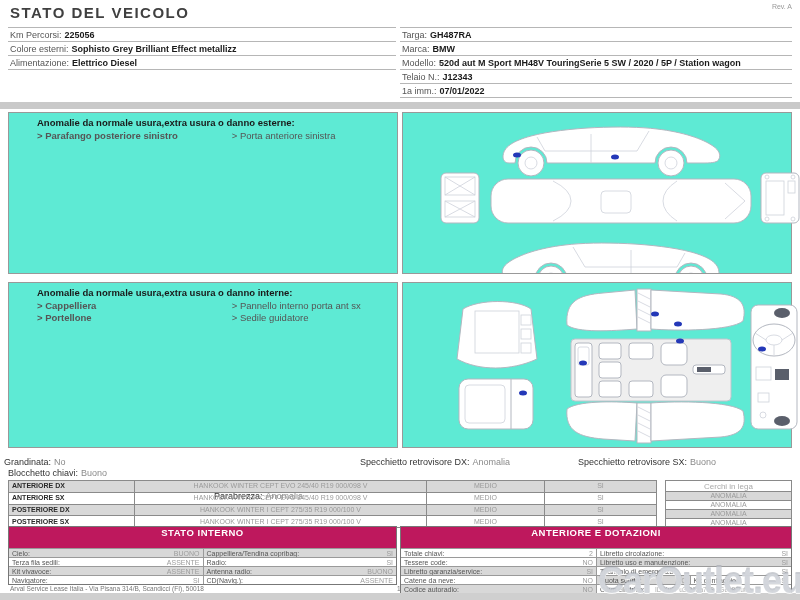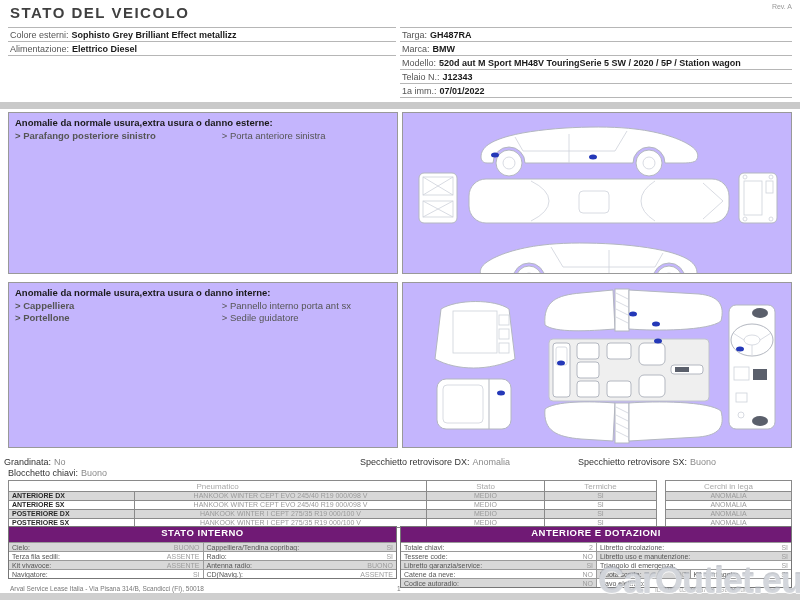--- a/index.html
+++ b/index.html
@@ -10,21 +10,21 @@
   .rev{position:absolute;right:8px;top:3px;font-size:7px;color:#999;}
 
   .fields{position:absolute;border-top:1px solid #b6b6b6;}
   .fields-left{left:8px;top:27px;width:388px;}
   .fields-right{left:400px;top:27px;width:392px;}
   .field{border-bottom:1px solid #b6b6b6;padding:2px 2px 1px;font-size:9px;color:#555;line-height:10px;}
   .field .v{font-weight:bold;color:#1a1a1a;margin-left:3px;}
 
   .graybar{position:absolute;left:0;width:800px;height:7px;background:#C9C9C9;}
 
-  .box{position:absolute;border:1px solid #999;background:#c4b5fd;}
+  .box{position:absolute;border:1px solid #999;background:#5eead4;padding-left:22px;}
   .anomh{font-size:9.5px;font-weight:bold;color:#1a1a1a;margin:4px 6px 2px;}
   .anom-cols{display:flex;margin:0 6px;}
   .col1{width:55%;font-weight:bold;} .col2{width:45%;}
   .itm{font-size:9.5px;color:#555;line-height:12px;}
   .itm::before{content:"> ";}
 
   svg{display:block;}
   .lw{stroke:#b3b7c0;stroke-width:1;fill:none;}
   .lwf{stroke:#b3b7c0;stroke-width:1;fill:#fff;}
   .lt{stroke:#ced2da;stroke-width:0.8;fill:none;}
@@ -39,41 +39,42 @@
   .tires table{border-collapse:collapse;table-layout:fixed;}
   .tires th,.tires td{border:1px solid #8a8a8a;overflow:hidden;white-space:nowrap;}
   .tires th{font-size:8px;font-weight:normal;color:#a9a9a9;height:11px;text-align:center;}
   .tires td{height:8px;line-height:8px;font-size:7px;}
   td.pos{font-weight:bold;color:#2a2a2a;padding-left:3px;text-align:left;}
   td.c{color:#9a9a9a;text-align:center;}
   tr.shade td{background:#d8d8d8;}
   .tgap{width:8px;}
 
   .btable{position:absolute;border:1px solid #777;background:#fff;}
-  .btable .hdr{background:#701a75;color:#fff;font-weight:bold;text-align:center;font-size:9.5px;height:15px;line-height:11px;letter-spacing:0.5px;}
+  .btable .hdr{background:#be185d;color:#fff;font-weight:bold;text-align:center;font-size:9.5px;height:21px;line-height:11px;letter-spacing:0.5px;}
   .brow{display:flex;height:9px;line-height:9px;border-top:1px solid #9a9a9a;font-size:7px;}
   .pair{display:flex;min-width:0;}
   .pair + .pair{border-left:1px solid #9a9a9a;}
   .p50{width:50%;} .p24{width:24%;} .p26{width:26%;}
   .lbl{flex:1;color:#555;padding-left:3px;white-space:nowrap;overflow:hidden;}
   .val{color:#9d9d9d;padding:0 3px 0 2px;text-align:right;white-space:nowrap;}
   .cshade{background:#d8d8d8;}
 
   .foot{position:absolute;font-size:6.5px;color:#777;white-space:nowrap;}
   .docid{color:#aaa;}
   .watermark{position:absolute;right:-2px;top:560px;font-size:36px;font-weight:bold;letter-spacing:-1px;
              color:rgba(198,202,209,0.72);text-shadow:0 1px 0 rgba(255,255,255,0.8), 0 -1px 0 rgba(140,145,155,0.45);z-index:6;}
 </style>
 </head>
 <body>
 
 <div class="title">STATO DEL VEICOLO</div>
 <div class="rev">Rev. A</div>
 
 <div class="fields fields-left">
+  <div class="field"><span>Km Percorsi:</span><span class="v">225056</span></div>
   <div class="field"><span>Colore esterni:</span><span class="v">Sophisto Grey Brilliant Effect metallizz</span></div>
   <div class="field"><span>Alimentazione:</span><span class="v">Elettrico Diesel</span></div>
 </div>
 
 <div class="fields fields-right">
   <div class="field"><span>Targa:</span><span class="v">GH487RA</span></div>
   <div class="field"><span>Marca:</span><span class="v">BMW</span></div>
   <div class="field"><span>Modello:</span><span class="v">520d aut M Sport MH48V TouringSerie 5 SW / 2020 / 5P / Station wagon</span></div>
   <div class="field"><span>Telaio N.:</span><span class="v">J12343</span></div>
   <div class="field"><span>1a imm.:</span><span class="v">07/01/2022</span></div>
@@ -230,25 +231,20 @@
 
 <div class="tires">
   <table style="width:648px;">
     <colgroup>
         <col style="width:126px;">
         <col style="width:292px;">
         <col style="width:118px;">
         <col style="width:112px;">
       </colgroup>
     <tbody>
-        <tr>
-      <th colspan="2">Pneumatico</th>
-      <th>Stato</th>
-      <th>Termiche</th>
-    </tr>
     <tr class="shade">
       <td class="pos">ANTERIORE DX</td>
       <td class="c">HANKOOK WINTER CEPT EVO 245/40 R19 000/098 V</td>
       <td class="c">MEDIO</td>
       <td class="c">SI</td>
     </tr>
     <tr>
       <td class="pos">ANTERIORE SX</td>
       <td class="c">HANKOOK WINTER CEPT EVO 245/40 R19 000/098 V</td>
       <td class="c">MEDIO</td>

